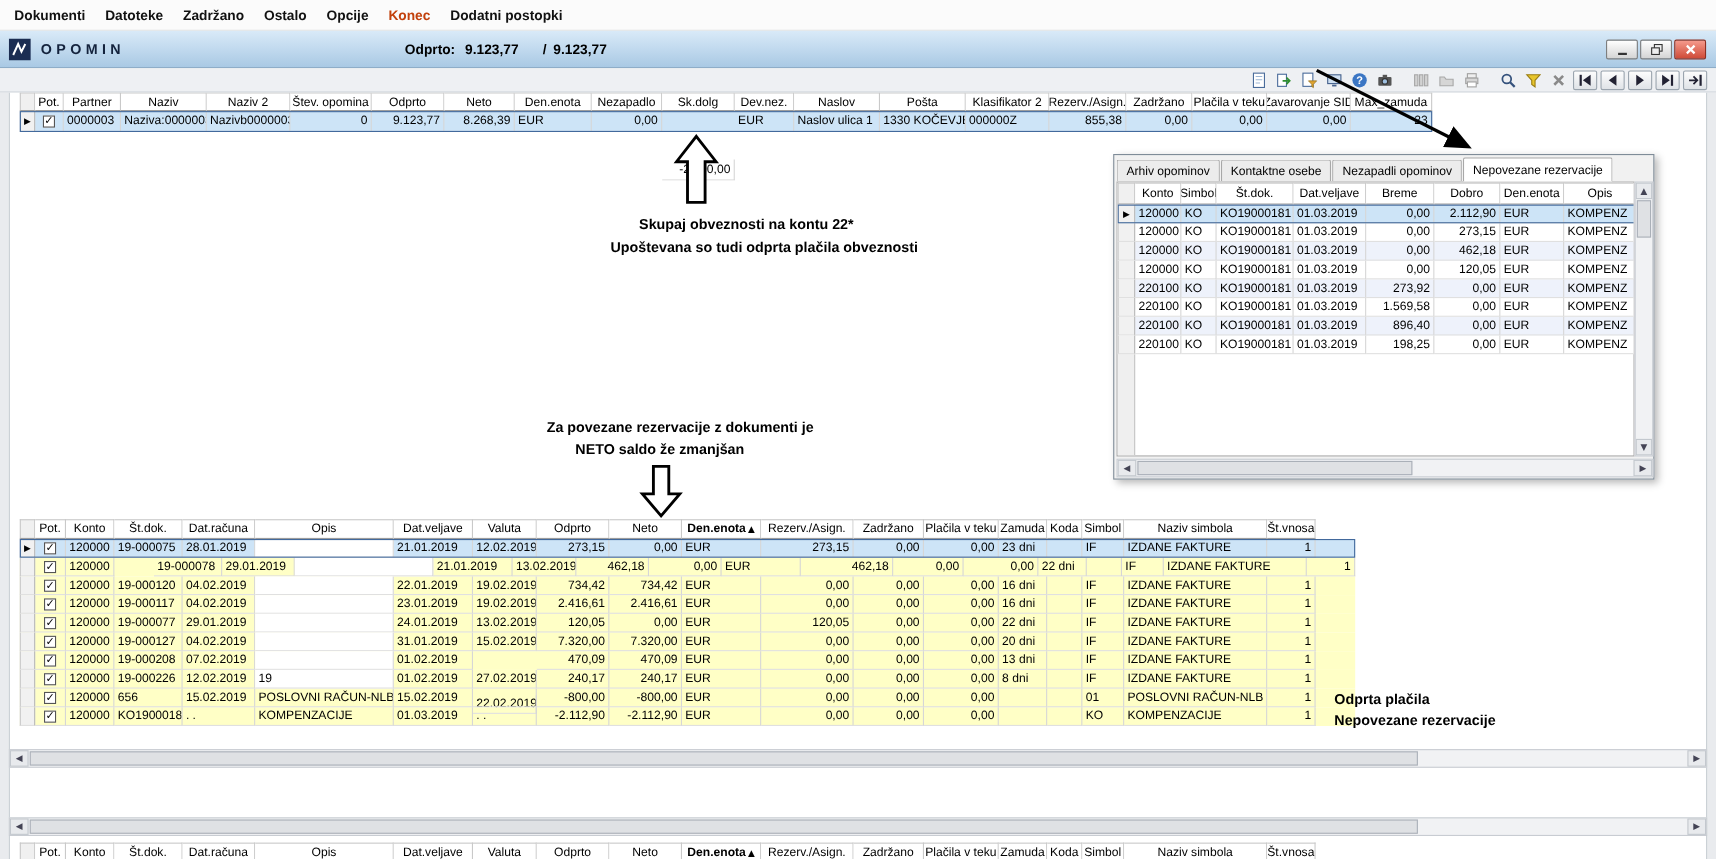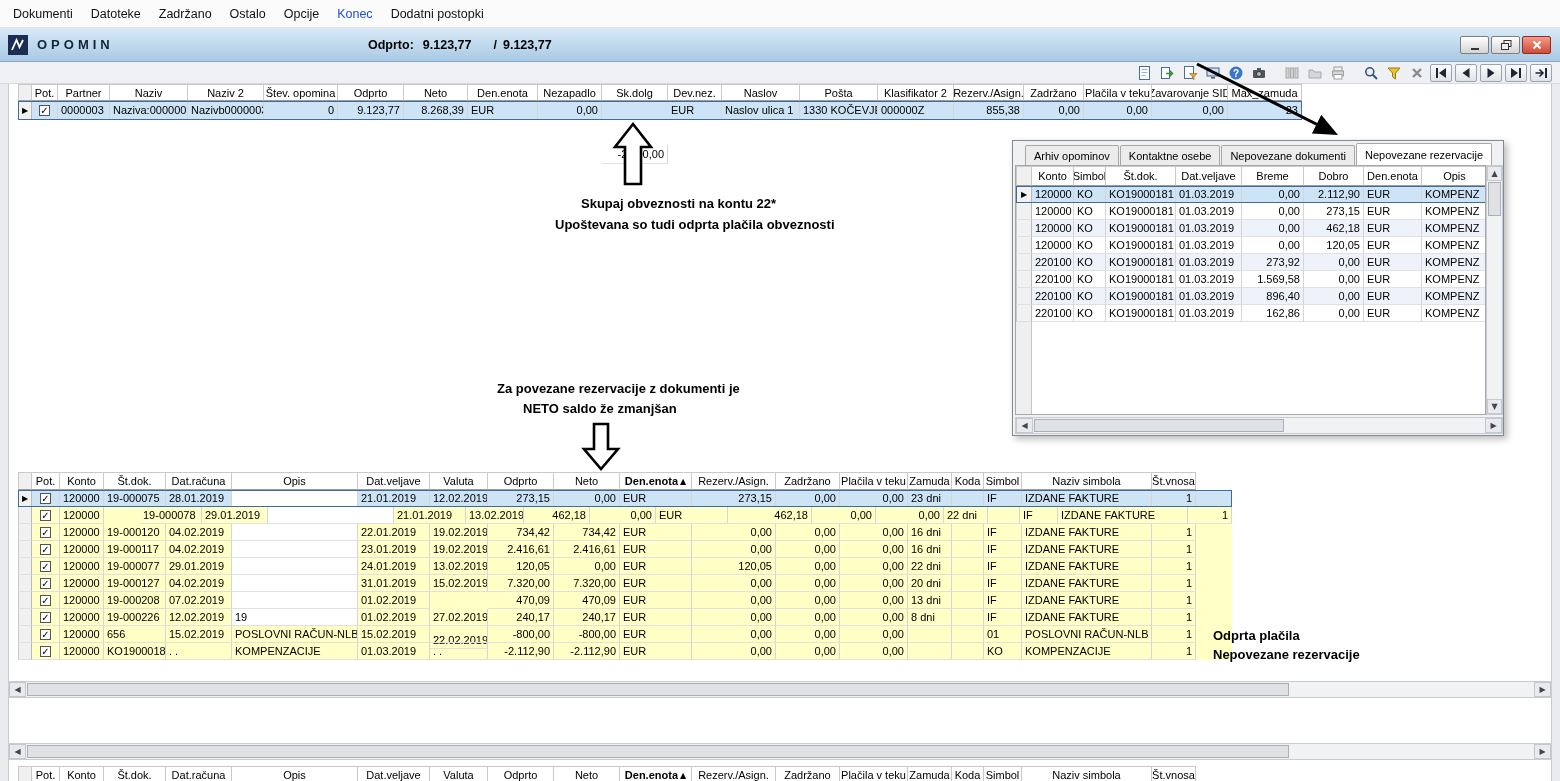--- a/index.html
+++ b/index.html
@@ -2,22 +2,22 @@
 <html><head>
 <meta charset="utf-8">
 <style>
 *{margin:0;padding:0;box-sizing:border-box;}
 html,body{width:1560px;height:781px;}
 body{font-family:"Liberation Sans","DejaVu Sans",sans-serif;background:#e9ebee;color:#000;}
 .screen{position:relative;width:1560px;height:781px;overflow:hidden;background:#e9ebee;}
 
 
 .menubar{position:absolute;left:0;top:0;width:1560px;height:28px;background:#fbfbfb;border-bottom:1px solid #e3e3e3;display:flex;align-items:center;padding-left:4px;z-index:5;}
-.menu-item{padding:0 9px;font-size:12.5px;font-weight:400;color:#111;white-space:nowrap;}
-.menu-item.disabled{color:#1d4ed8;}
+.menu-item{padding:0 9px;font-size:12.5px;font-weight:700;color:#111;white-space:nowrap;}
+.menu-item.disabled{color:#c2410c;}
 
 
 .titlebar{position:absolute;left:0;top:28px;width:1560px;height:34px;background:linear-gradient(#d9eaf8,#a9c9e4);border-bottom:1px solid #86a7c4;display:flex;align-items:center;z-index:5;}
 .app-logo{width:20px;height:20px;margin:0 9px 0 8px;flex:none;}
 .app-title{font-size:13px;font-weight:700;color:#14233d;letter-spacing:4px;}
 .open-info{position:absolute;left:368px;top:0;height:100%;display:flex;align-items:center;font-size:12.5px;font-weight:700;color:#000;}
 .open-info .oi-val{margin-left:9px;}
 .open-info .oi-sep{margin-left:22px;}
 .open-info .oi-tot{margin-left:6px;}
 .win-controls{position:absolute;right:9px;top:8px;display:flex;gap:2px;}
@@ -48,21 +48,21 @@
 .gcell.a-r{justify-content:flex-end;}
 .gcell.a-c{justify-content:center;}
 .grow.sel{background:#cde4f7;outline:1px solid #42699c;outline-offset:-1px;}
 .gcell.selcol{background:#f1f1f1;border-right:1px solid #b9b9b9;}
 .gcell.marker{justify-content:center;padding:0;font-size:8px;color:#000;font-family:"DejaVu Sans",sans-serif;}
 .gcell.whiteout{background:#ffffff;}
 .cbx{display:inline-block;width:11px;height:11px;border:1px solid #555;background:#fff;font-size:10px;line-height:9px;text-align:center;color:#000;font-family:"DejaVu Sans",sans-serif;}
 
 
 .popup{position:absolute;left:1012px;top:140px;width:492px;height:296px;background:#f1f1f1;border:1px solid #7f8c98;box-shadow:3px 3px 7px rgba(0,0,0,0.28);z-index:20;}
-.tabstrip{position:absolute;left:12px;top:2px;height:22px;display:flex;align-items:flex-end;}
+.tabstrip{position:absolute;left:2px;top:2px;height:22px;display:flex;align-items:flex-end;}
 .tab{height:20px;padding:0 8px;display:flex;align-items:center;font-size:11px;background:#ececec;border:1px solid #a8a8a8;border-bottom:none;border-radius:2px 2px 0 0;margin-right:1px;white-space:nowrap;}
 .tab.active{height:22px;background:#fff;position:relative;z-index:2;}
 .popup-grid-wrap{position:absolute;left:2px;top:24px;width:471px;height:250px;background:#fff;border:1px solid #a8a8a8;overflow:hidden;}
 .popup-grid-wrap .strip{position:absolute;left:0;top:0;width:16px;height:100%;background:#efefef;border-right:1px solid #c5c5c5;}
 .vsb{position:absolute;left:473px;top:24px;width:17px;height:250px;background:#f1f2f4;border:1px solid #c8ccd2;}
 .vsb .sb-btn{position:absolute;left:0;width:15px;height:15px;}
 .vsb .sb-btn.bottom{bottom:0;}
 .vsb-thumb{position:absolute;left:1px;top:16px;width:13px;height:34px;background:#dfe1e4;border:1px solid #aab0b8;}
 
 
@@ -567,21 +567,21 @@
         <div class="hcell" style="width: 38px;">Simbol</div>
         <div class="hcell" style="width: 130px;">Naziv simbola</div>
         <div class="hcell" style="width: 44px;">Št.vnosa</div>
       </div>
     </div>
 
   <div class="popup">
     <div class="tabstrip">
       <div class="tab">Arhiv opominov</div>
       <div class="tab">Kontaktne osebe</div>
-      <div class="tab">Nepovezane dokumenti</div>
+      <div class="tab">Nezapadli opominov</div>
       <div class="tab active">Nepovezane rezervacije</div>
     </div>
     <div class="popup-grid-wrap">
       <div class="strip"></div>
       <div id="popup-grid" class="grid" style="left:0;top:0;">
           <div class="ghead" style="height: 20px;">
             <div class="hcell selh" style="width: 16px;"></div>
             <div class="hcell" style="width: 42px;">Konto</div>
             <div class="hcell" style="width: 32px;">Simbol</div>
             <div class="hcell" style="width: 70px;">Št.dok.</div>
@@ -667,21 +667,21 @@
             <div class="gcell a-r" style="width: 60px;">0,00</div>
             <div class="gcell a-l" style="width: 58px;">EUR</div>
             <div class="gcell a-l" style="width: 66px;">KOMPENZ</div>
           </div>
           <div class="grow" style="height: 17px; background: rgb(255, 255, 255);">
             <div class="gcell a-l selcol" style="width: 16px;"></div>
             <div class="gcell a-l" style="width: 42px;">220100</div>
             <div class="gcell a-l" style="width: 32px;">KO</div>
             <div class="gcell a-l" style="width: 70px;">KO19000181</div>
             <div class="gcell a-l" style="width: 66px;">01.03.2019</div>
-            <div class="gcell a-r" style="width: 62px;">162,86</div>
+            <div class="gcell a-r" style="width: 62px;">198,25</div>
             <div class="gcell a-r" style="width: 60px;">0,00</div>
             <div class="gcell a-l" style="width: 58px;">EUR</div>
             <div class="gcell a-l" style="width: 66px;">KOMPENZ</div>
           </div>
         </div>
     </div>
     <div class="vsb">
       <div class="sb-btn" style="top:0;">▲</div>
       <div class="vsb-thumb"></div>
       <div class="sb-btn bottom">▼</div>

